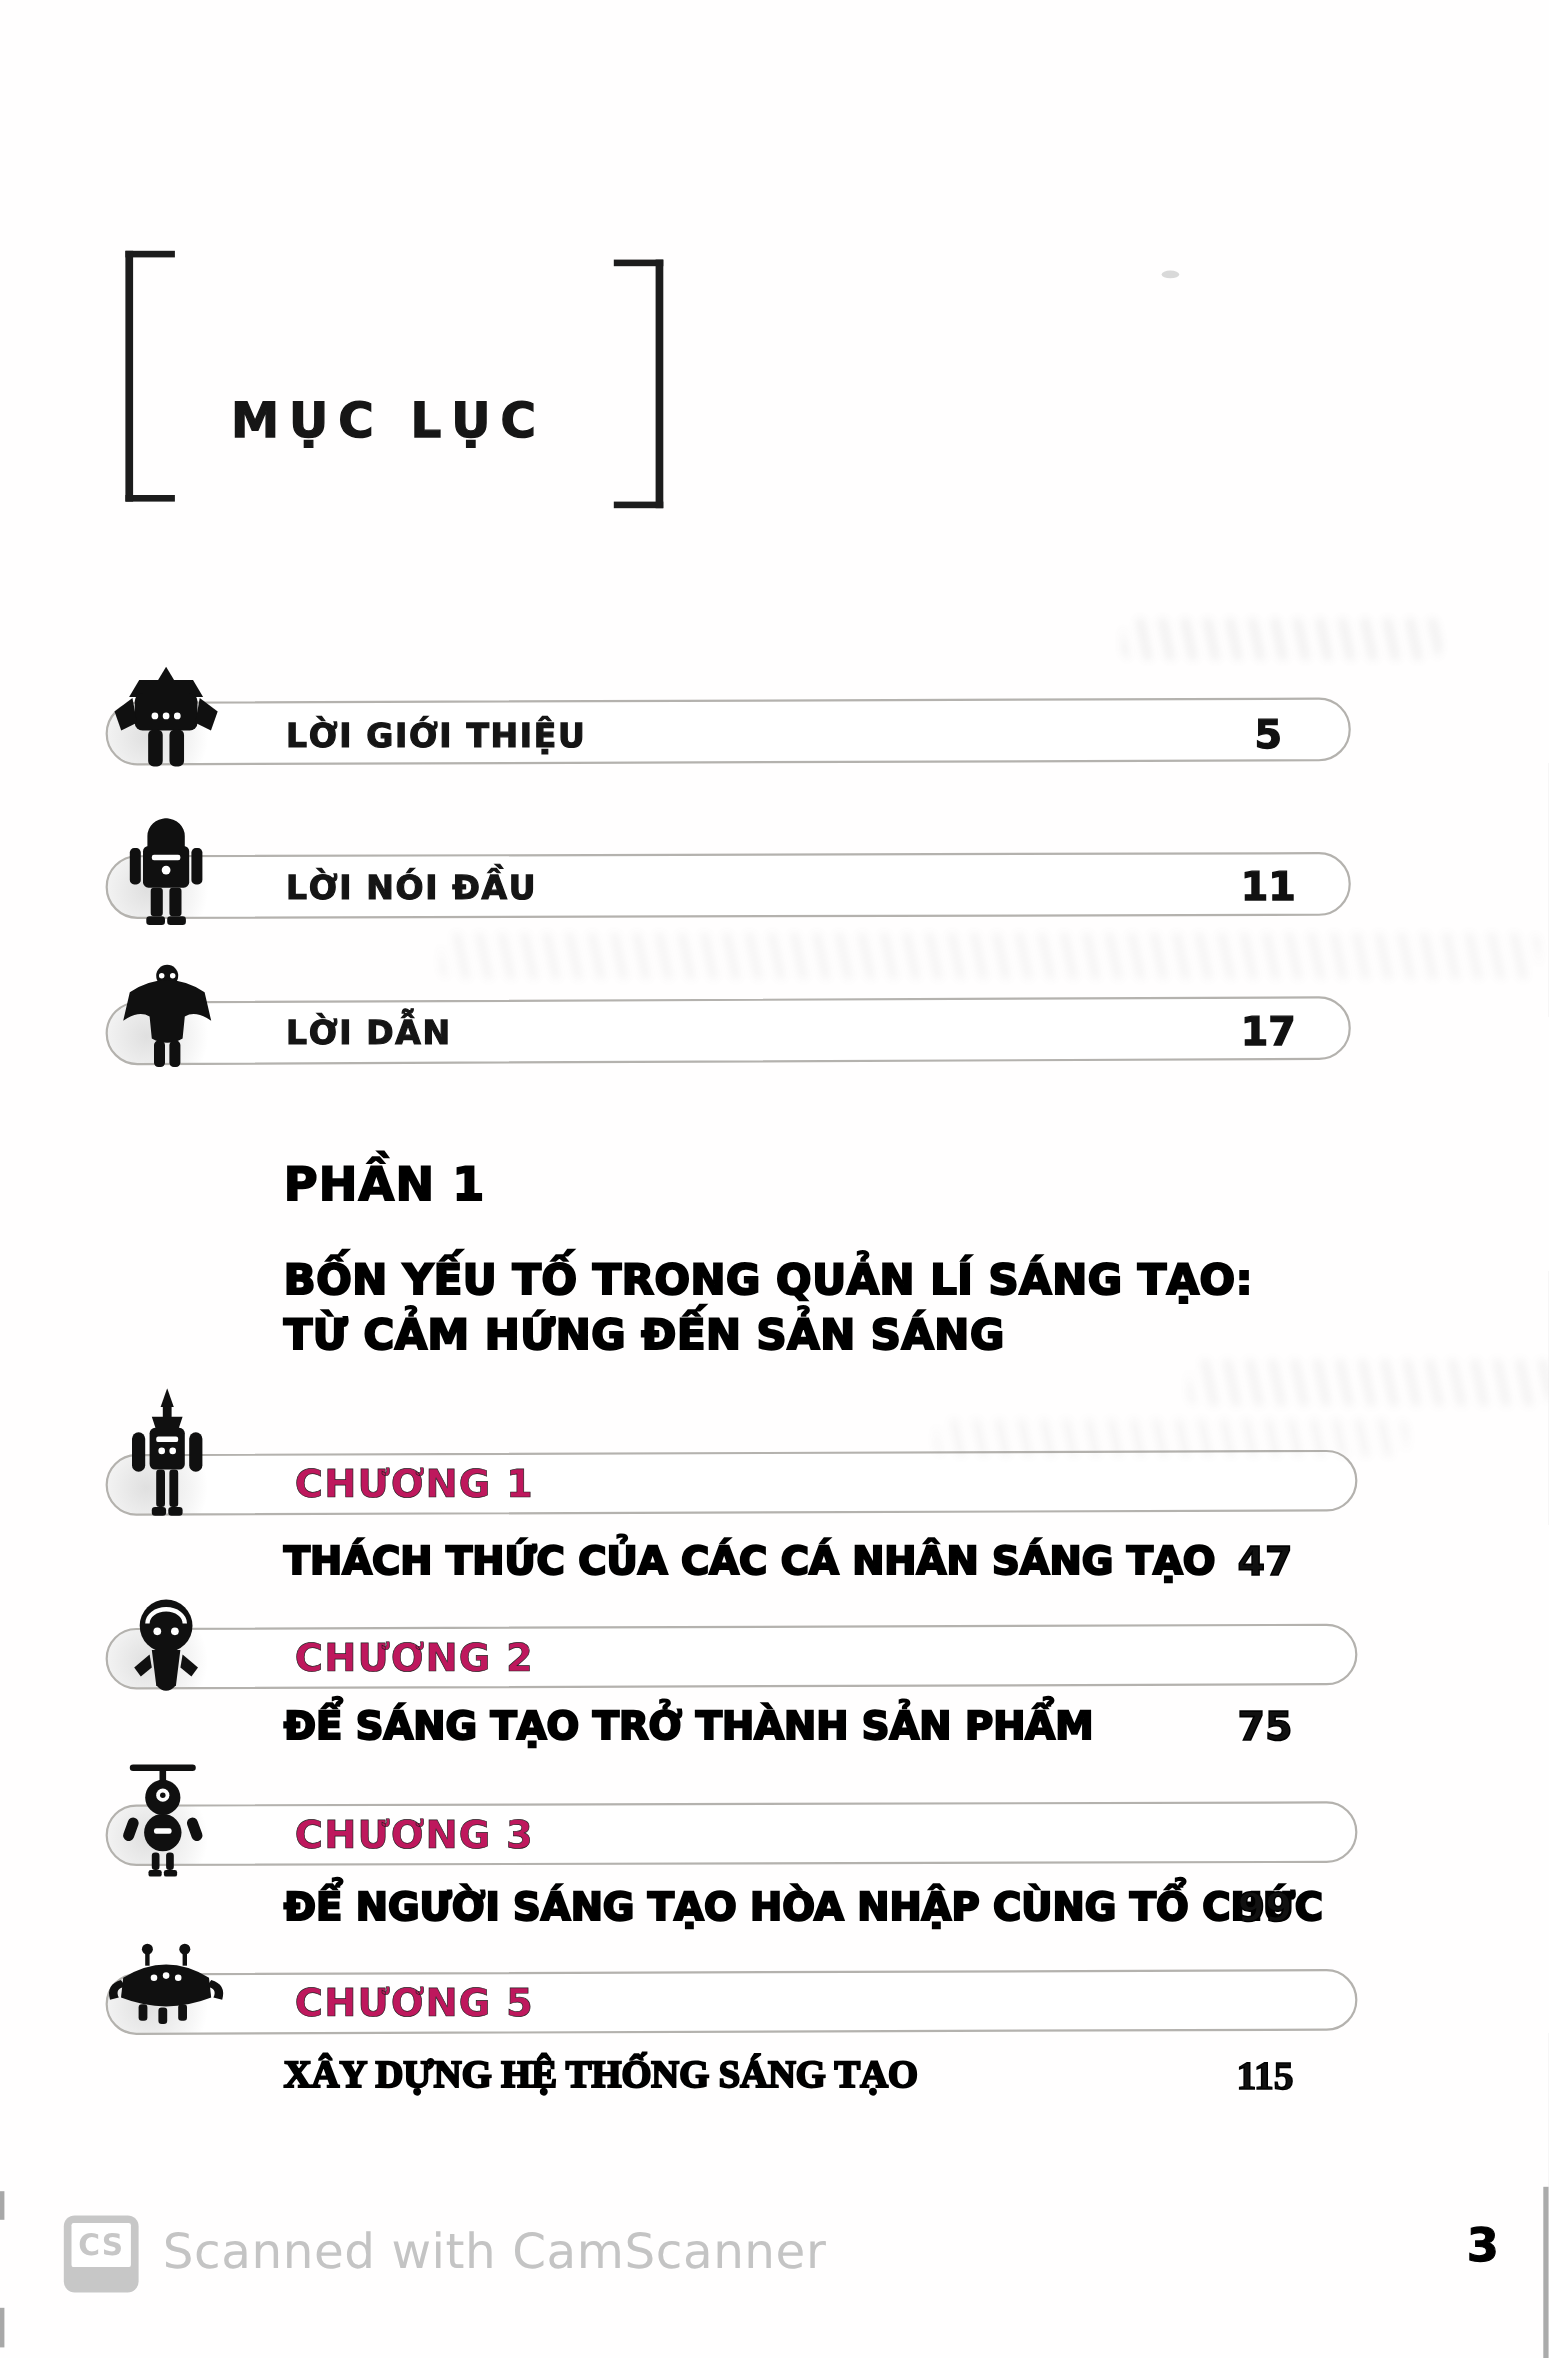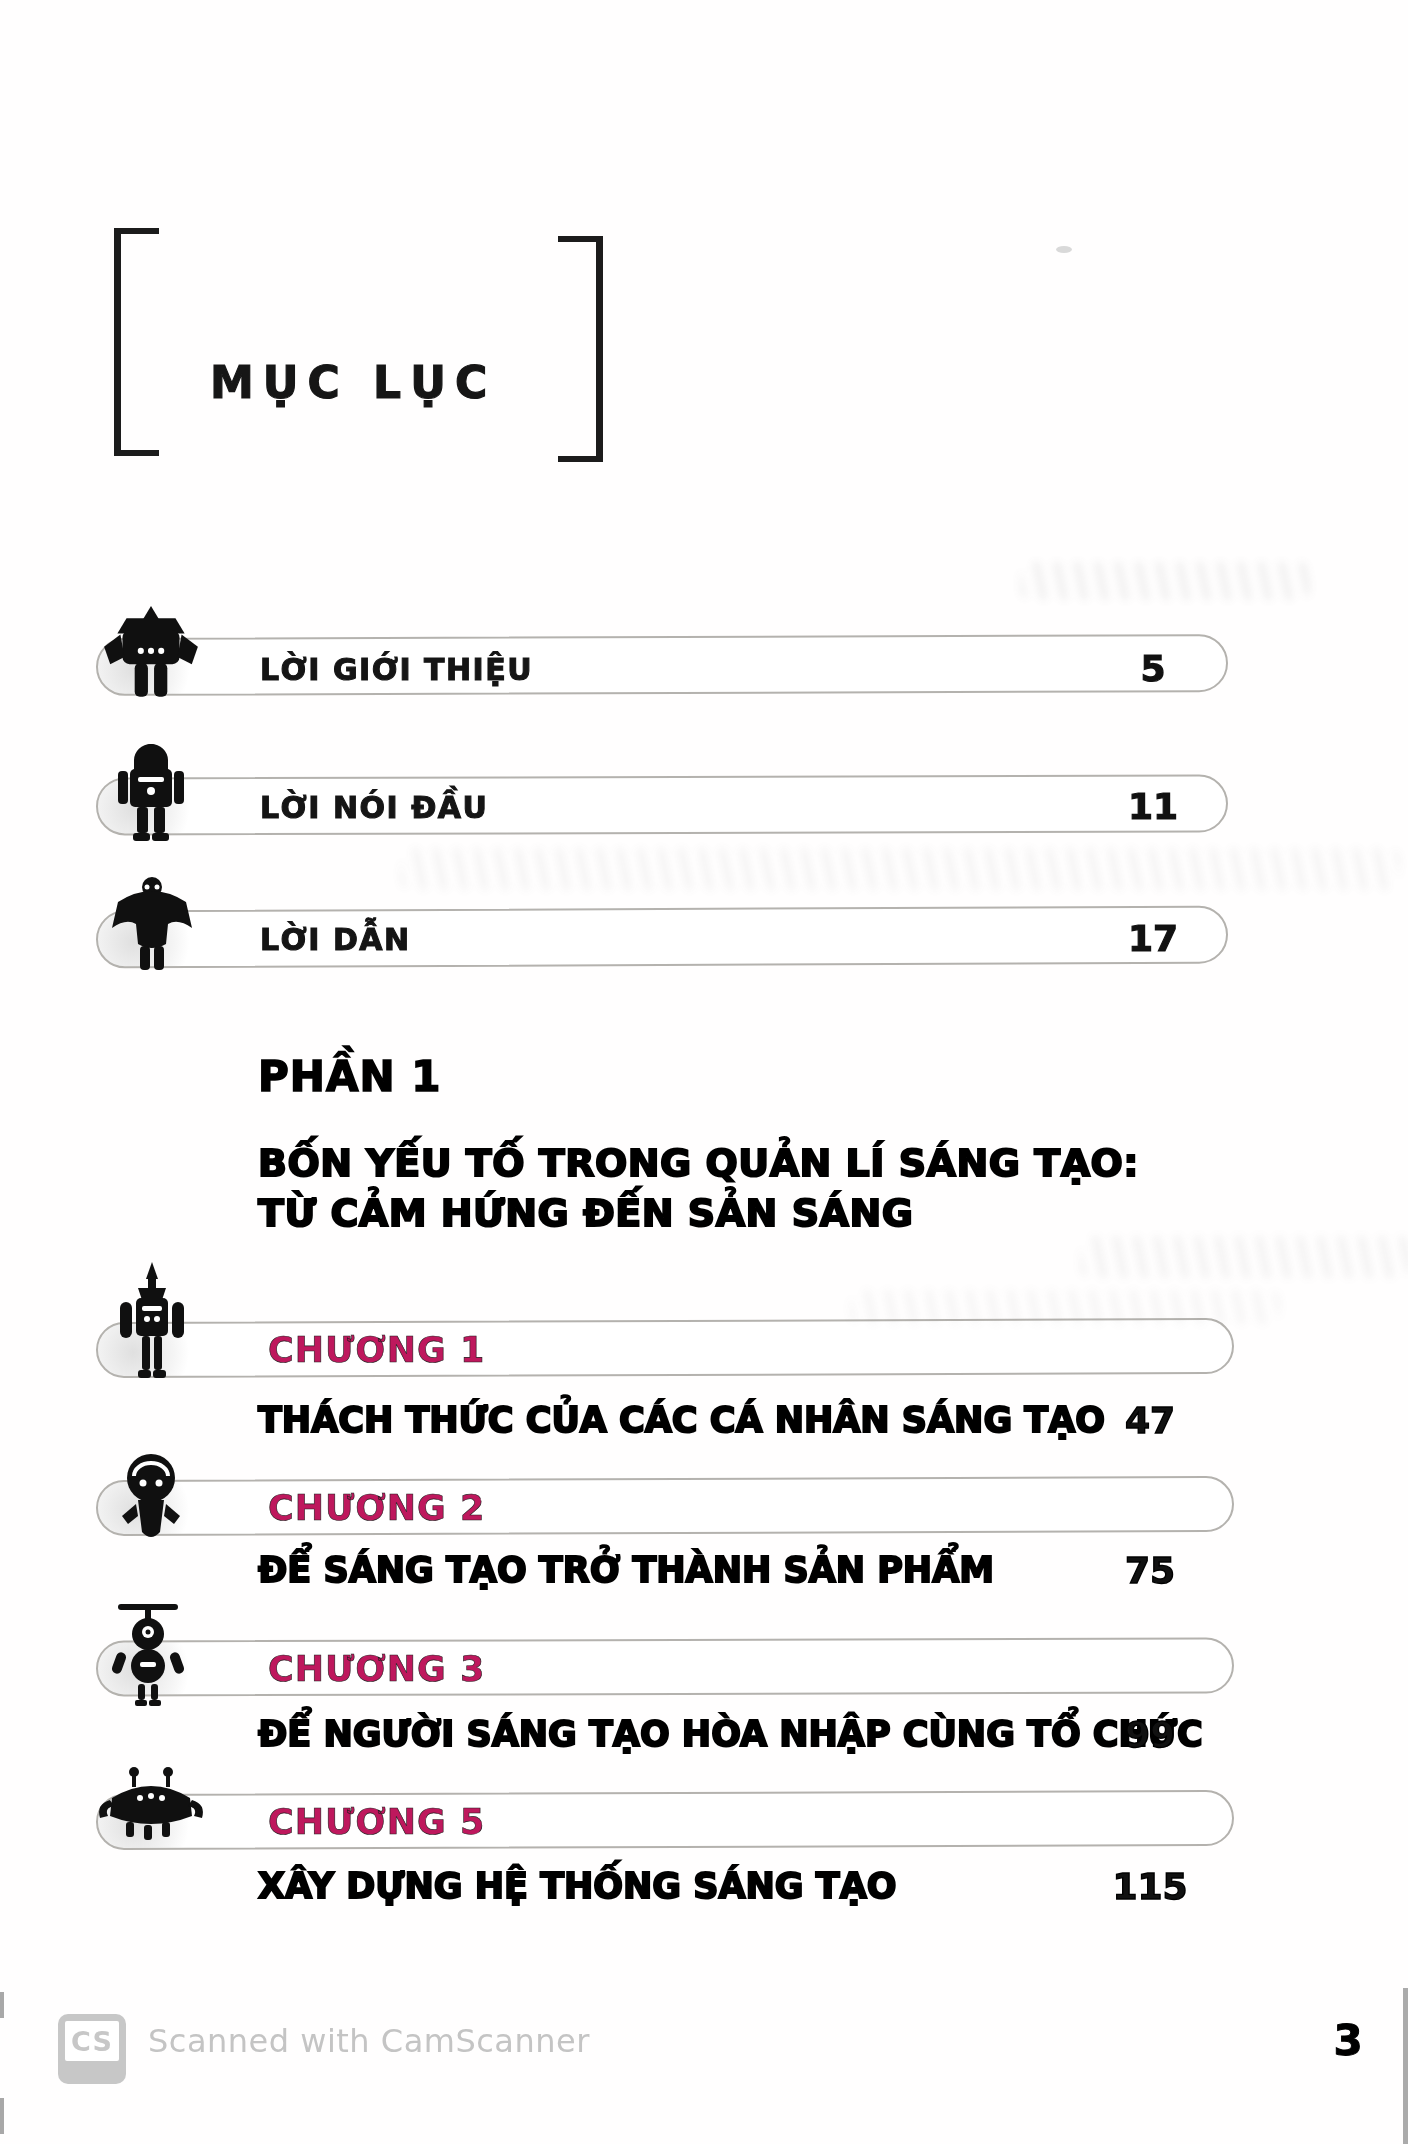--- a/index.html
+++ b/index.html
@@ -65,41 +65,41 @@
     position:absolute;left:258px;top:1138px;font-size:38px;font-weight:bold;
     line-height:50px;-webkit-text-stroke:2px #000;color:#000;letter-spacing:0.5px;white-space:nowrap;
   }
   
   .chap-label{
     position:absolute;left:268px;font-size:35px;font-weight:bold;letter-spacing:1px;
     color:#be185d;-webkit-text-stroke:0.6px #1d1d1d;white-space:nowrap;
   }
   .cl-1{top:1330px;}.cl-2{top:1488px;}.cl-3{top:1649px;}.cl-4{top:1802px;}
   .sub-row{position:absolute;left:0;width:1408px;height:48px;}
-  .s-1{top:1400px;}.s-2{top:1550px;}.s-3{top:1714px;}.s-4{top:1866px;}
+  .s-1{top:1400px;}.s-2{top:1550px;}.s-3{top:1714px;}.s-4{top:1866px;font-family:Liberation Serif, serif;}
   .sub-title{
     position:absolute;left:258px;top:0;font-size:35px;font-weight:bold;
     -webkit-text-stroke:2px #000;color:#000;white-space:nowrap;letter-spacing:0;
   }
   .sub-num{
     position:absolute;left:1095px;top:0;width:110px;text-align:center;
     font-size:36px;font-weight:bold;-webkit-text-stroke:1.4px #000;
   }
   
   .cs-badge{
     position:absolute;left:58px;top:2014px;width:68px;height:70px;
     background:#c7c7c7;border-radius:10px;
   }
   .cs-inner{
     position:absolute;left:7px;top:7px;right:7px;height:40px;background:#fff;
     border-radius:2px;display:flex;align-items:center;justify-content:center;
     font-size:27px;font-weight:bold;color:#c7c7c7;letter-spacing:1px;
   }
   .watermark{
-    position:absolute;left:148px;top:2022px;font-size:32px;color:#c4c4c4;
+    position:absolute;left:148px;top:2022px;font-size:44px;color:#c4c4c4;
     letter-spacing:0.5px;white-space:nowrap;
   }
   .folio{
     position:absolute;left:1316px;top:2016px;width:64px;text-align:center;
     font-size:42px;font-weight:bold;-webkit-text-stroke:1px #000;color:#000;
   }
   
   .ghost{
     position:absolute;border-radius:10px;filter:blur(4px);
     background:repeating-linear-gradient(78deg, rgba(110,110,110,0.35) 0 7px, transparent 7px 20px);

